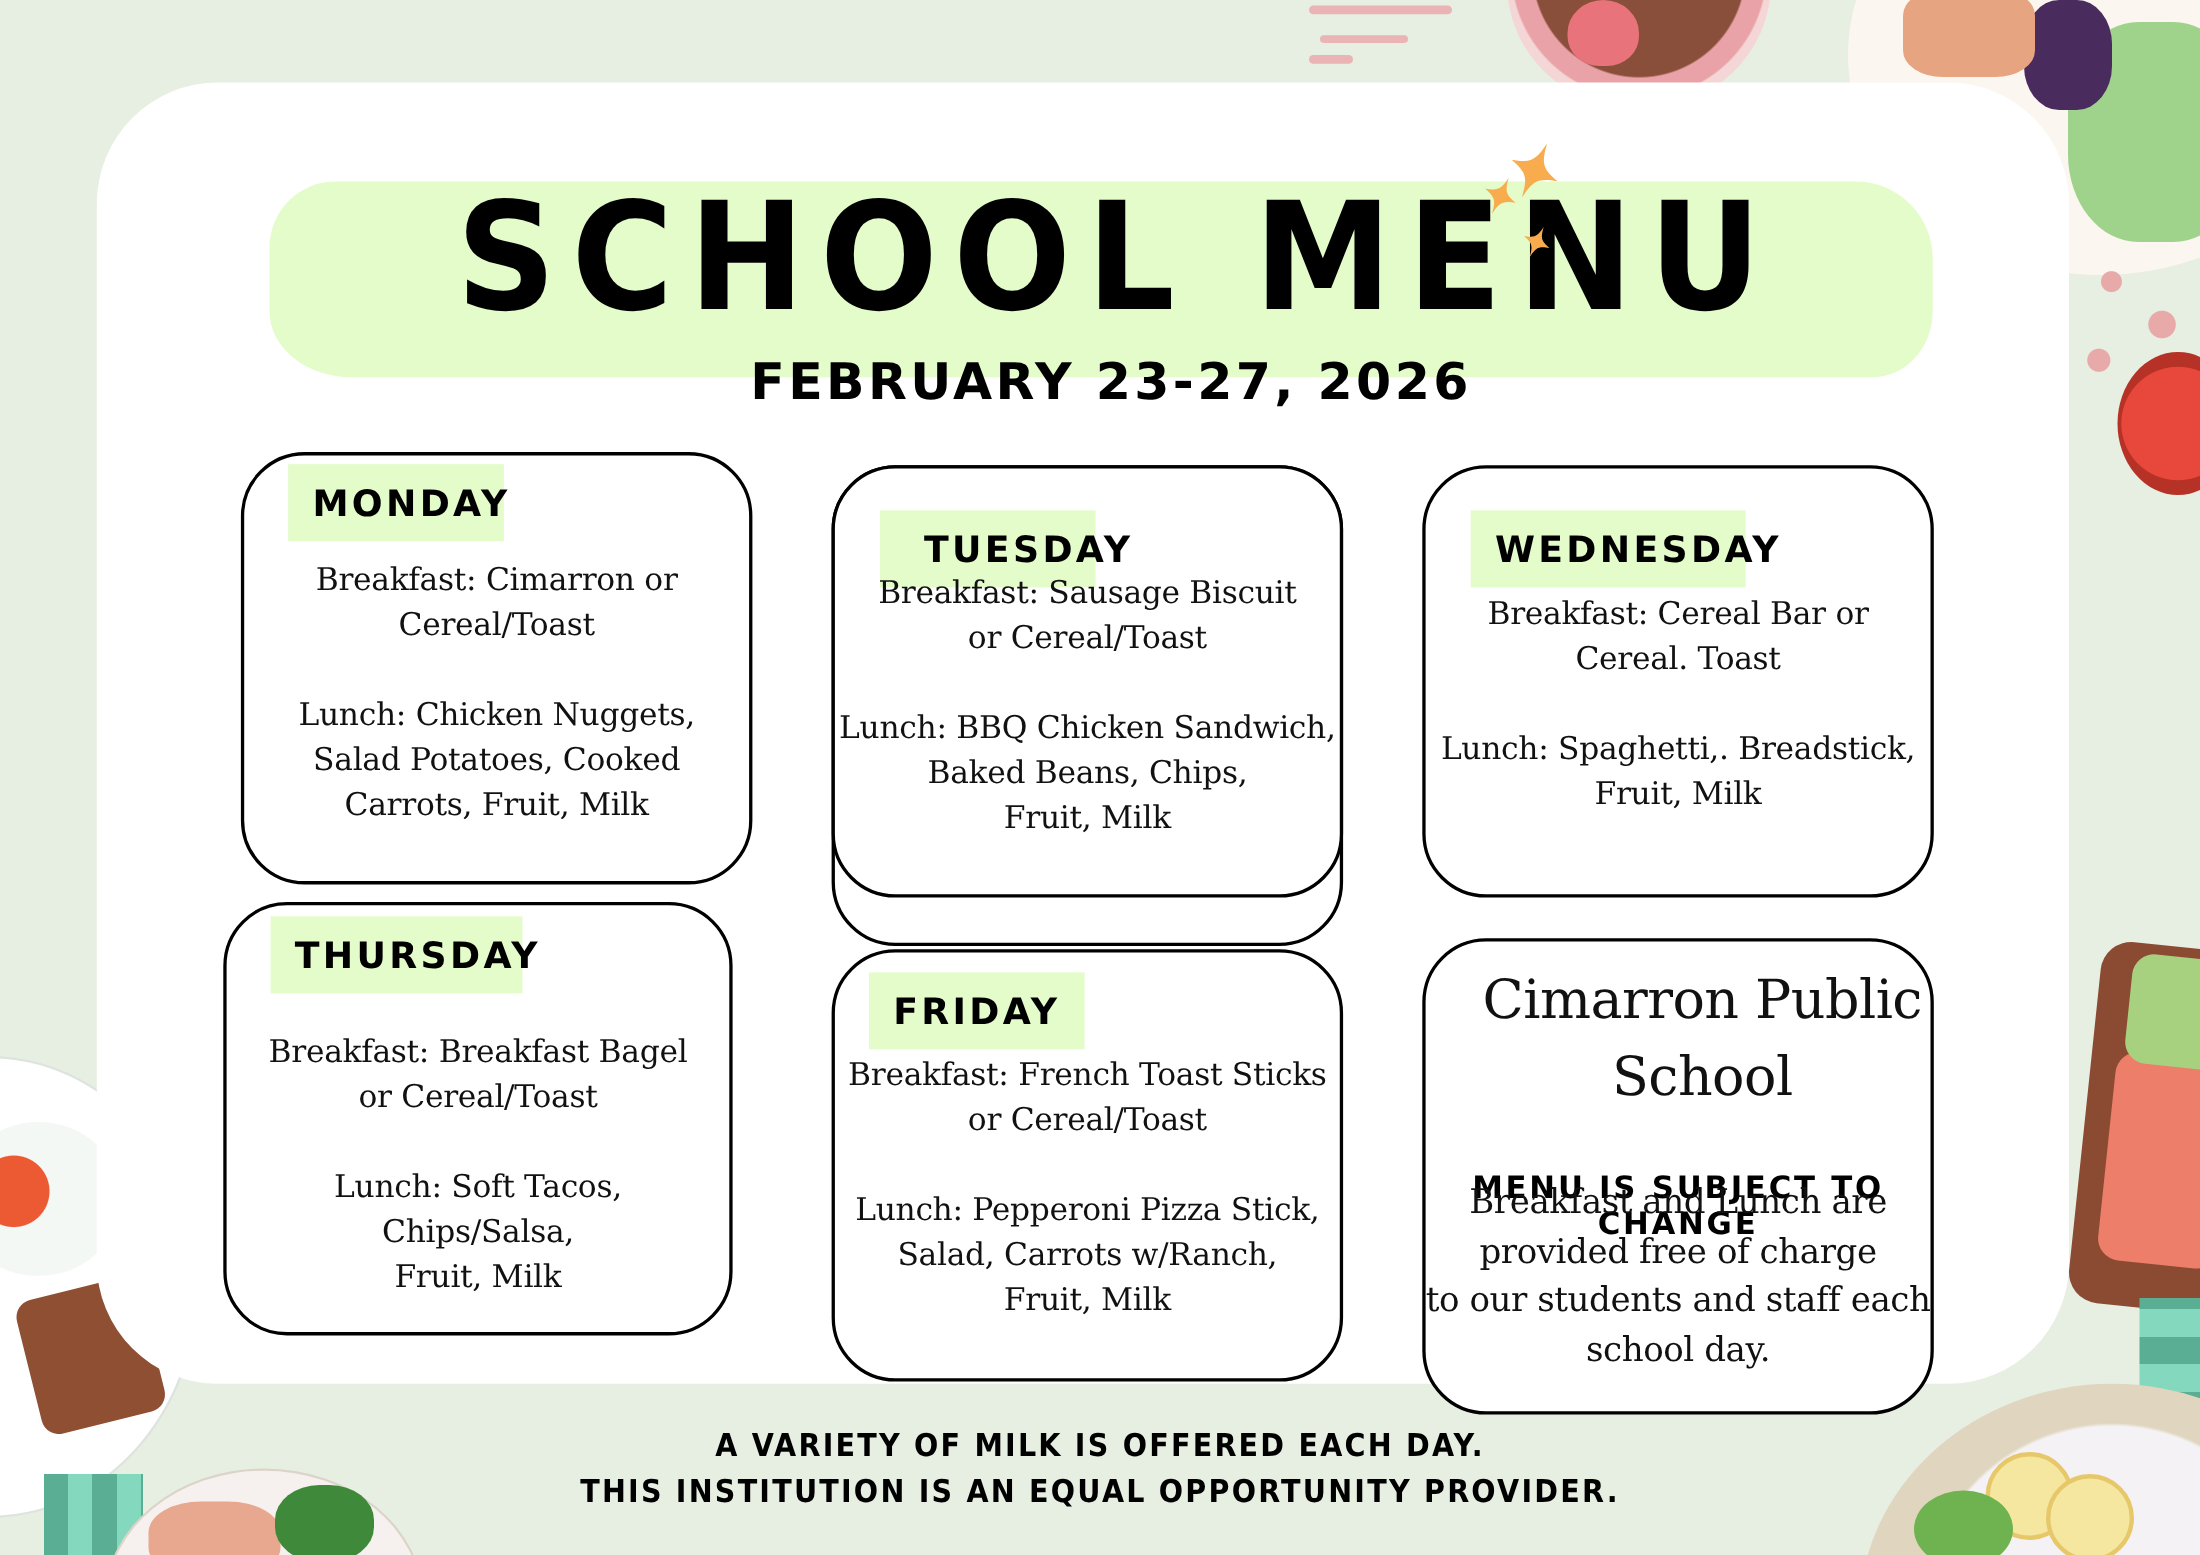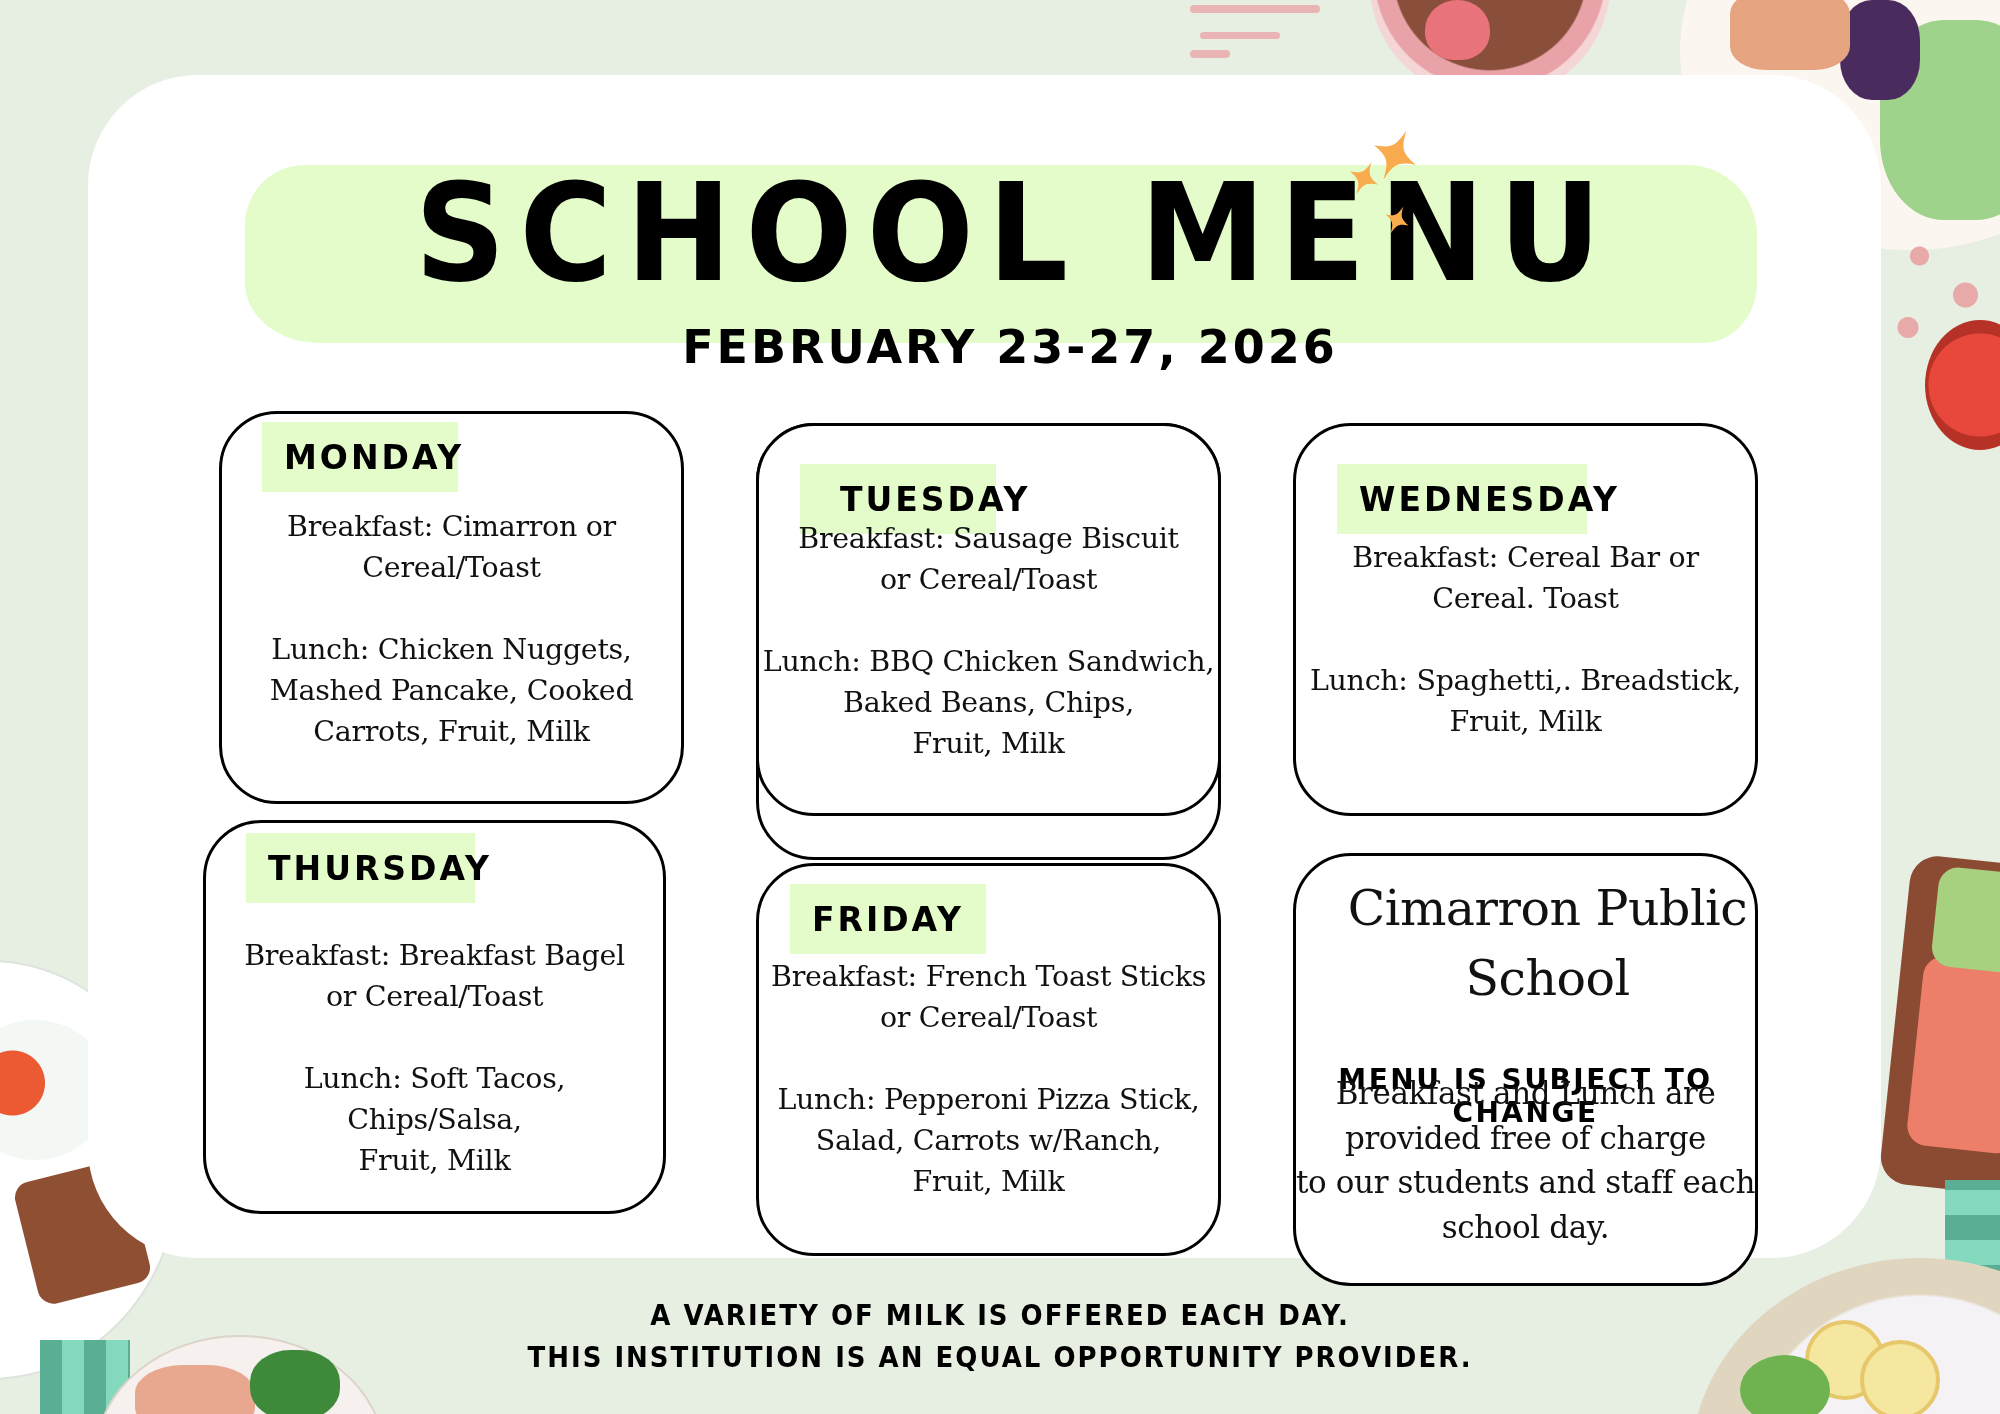--- a/index.html
+++ b/index.html
@@ -89,21 +89,21 @@
 
 <div class="date">FEBRUARY 23-27, 2026</div>
 
 <div class="card" style="left:219px; top:411px; width:465px; height:393px;">
   <div class="day-label" style="left:40px; top:8px; width:196px; height:70px;">MONDAY</div>
   <div class="meal" style="top:92px;">
     <span>Breakfast: Cimarron or</span>
     <span>Cereal/Toast</span>
     <div class="gap"></div>
     <span>Lunch:  Chicken Nuggets,</span>
-    <span>Mashed Pancake, Cooked</span>
+    <span>Salad Potatoes, Cooked</span>
     <span>Carrots, Fruit, Milk</span>
   </div>
 </div>
 
 <div class="card-back" style="left:756px; top:423px; width:465px; height:437px;"></div>
 <div class="card" style="left:756px; top:423px; width:465px; height:393px;">
   <div class="day-label" style="left:41px; top:38px; width:196px; height:70px;padding-left:40px;">TUESDAY</div>
   <div class="meal" style="top:92px;">
     <span>Breakfast:  Sausage Biscuit</span>
     <span>or Cereal/Toast</span>

